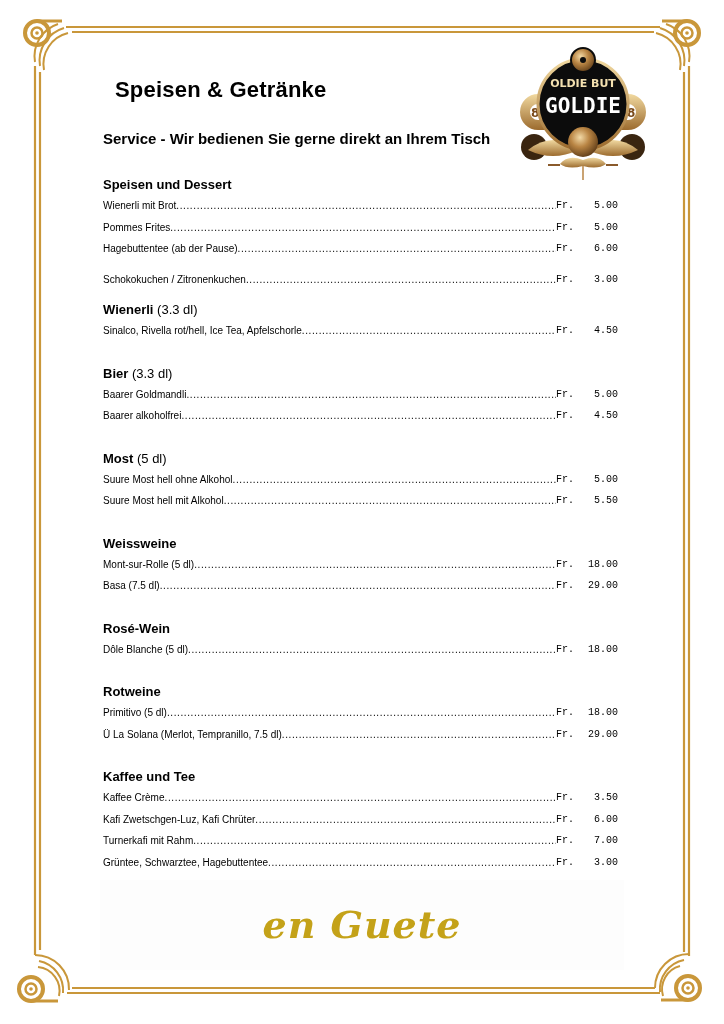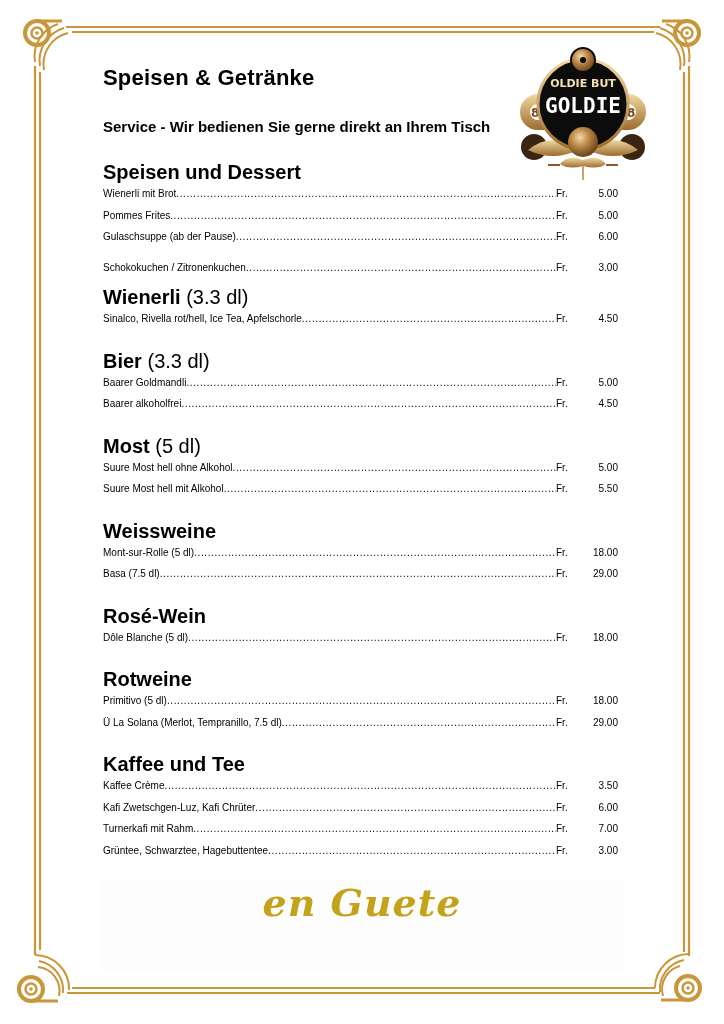--- a/index.html
+++ b/index.html
@@ -1,37 +1,37 @@
 <!DOCTYPE html>
 <html><head>
 <meta charset="utf-8">
 <style>
   html, body { margin:0; padding:0; background:#ffffff; }
   body { width:724px; height:1024px; position:relative; overflow:hidden;
          font-family:"Liberation Sans", sans-serif; color:#000; }
   .frame { position:absolute; left:0; top:0; width:724px; height:1024px; }
   .content { position:absolute; left:103px; top:62px; width:516px; }
-  .title { font-size:22px; font-weight:bold; letter-spacing:0.2px; margin:0; line-height:32px; }
+  .title { font-size:22px; font-weight:bold; letter-spacing:0.2px; margin:12px; line-height:32px; }
   .subtitle { font-size:15px; font-weight:bold; margin:2px 0 0 0; line-height:22px; }
   .service { font-size:15px; font-weight:bold; margin:22px 0 0 0; line-height:22px; }
   .section { margin-top:21px; }
   .section.first { margin-top:24px; }
-  .sec-head { font-size:20px; line-height:21px; }
+  .sec-head { font-size:13px; line-height:21px; }
   .sec-head b { font-weight:bold; }
   .row { display:flex; font-size:10px; line-height:21.5px; white-space:nowrap; }
   .row .name { flex:0 0 auto; }
   .row .dots { flex:1 1 auto; overflow:hidden; color:#000; letter-spacing:0.6px; }
   .row .dots::after { content:"........................................................................................................................................................................................................................................"; }
-  .row .price { flex:0 0 auto; width:63px; text-align:left; }
+  .row .price { flex:0 0 auto; width:63px; text-align:left;font-family:Liberation Mono, monospace; }
   .row .price .cur { display:inline-block; width:24px; }
   .row .price .amt { display:inline-block; width:38px; text-align:right; }
   .row.gap { margin-top:9px; }
   .plain { font-size:14px; line-height:21.5px; white-space:nowrap; }
   .footer-band { position:absolute; left:100px; top:880px; width:524px; height:90px; background:#fdfdfd; }
-  .guete { position:absolute; left:0; width:724px; top:880px; text-align:center;
+  .guete { position:absolute; left:0; width:724px; top:902px; text-align:center;
            font-family:"DejaVu Serif", serif; font-style:italic; font-weight:bold;
            font-size:38px; color:#c4a219; letter-spacing:1px; }
   .logo { position:absolute; left:508px; top:42px; width:150px; height:150px; }
 </style>
 </head>
 <body>
 
 <svg class="frame" viewBox="0 0 724 1024" xmlns="http://www.w3.org/2000/svg">
   <g fill="none" stroke="#c9973a" stroke-width="2.2">
 
@@ -138,21 +138,21 @@
       <span class="name">Wienerli mit Brot</span>
         <span class="dots"></span>
         <span class="price"><span class="cur">Fr.</span><span class="amt">5.00</span></span>
     </div>
     <div class="row">
       <span class="name">Pommes Frites</span>
         <span class="dots"></span>
         <span class="price"><span class="cur">Fr.</span><span class="amt">5.00</span></span>
     </div>
     <div class="row">
-      <span class="name">Gulaschsuppe (ab der Pause)</span>
+      <span class="name">Hagebuttentee (ab der Pause)</span>
         <span class="dots"></span>
         <span class="price"><span class="cur">Fr.</span><span class="amt">6.00</span></span>
     </div>
     <div class="row gap">
       <span class="name">Schokokuchen / Zitronenkuchen</span>
         <span class="dots"></span>
         <span class="price"><span class="cur">Fr.</span><span class="amt">3.00</span></span>
     </div>
   </div>
 

